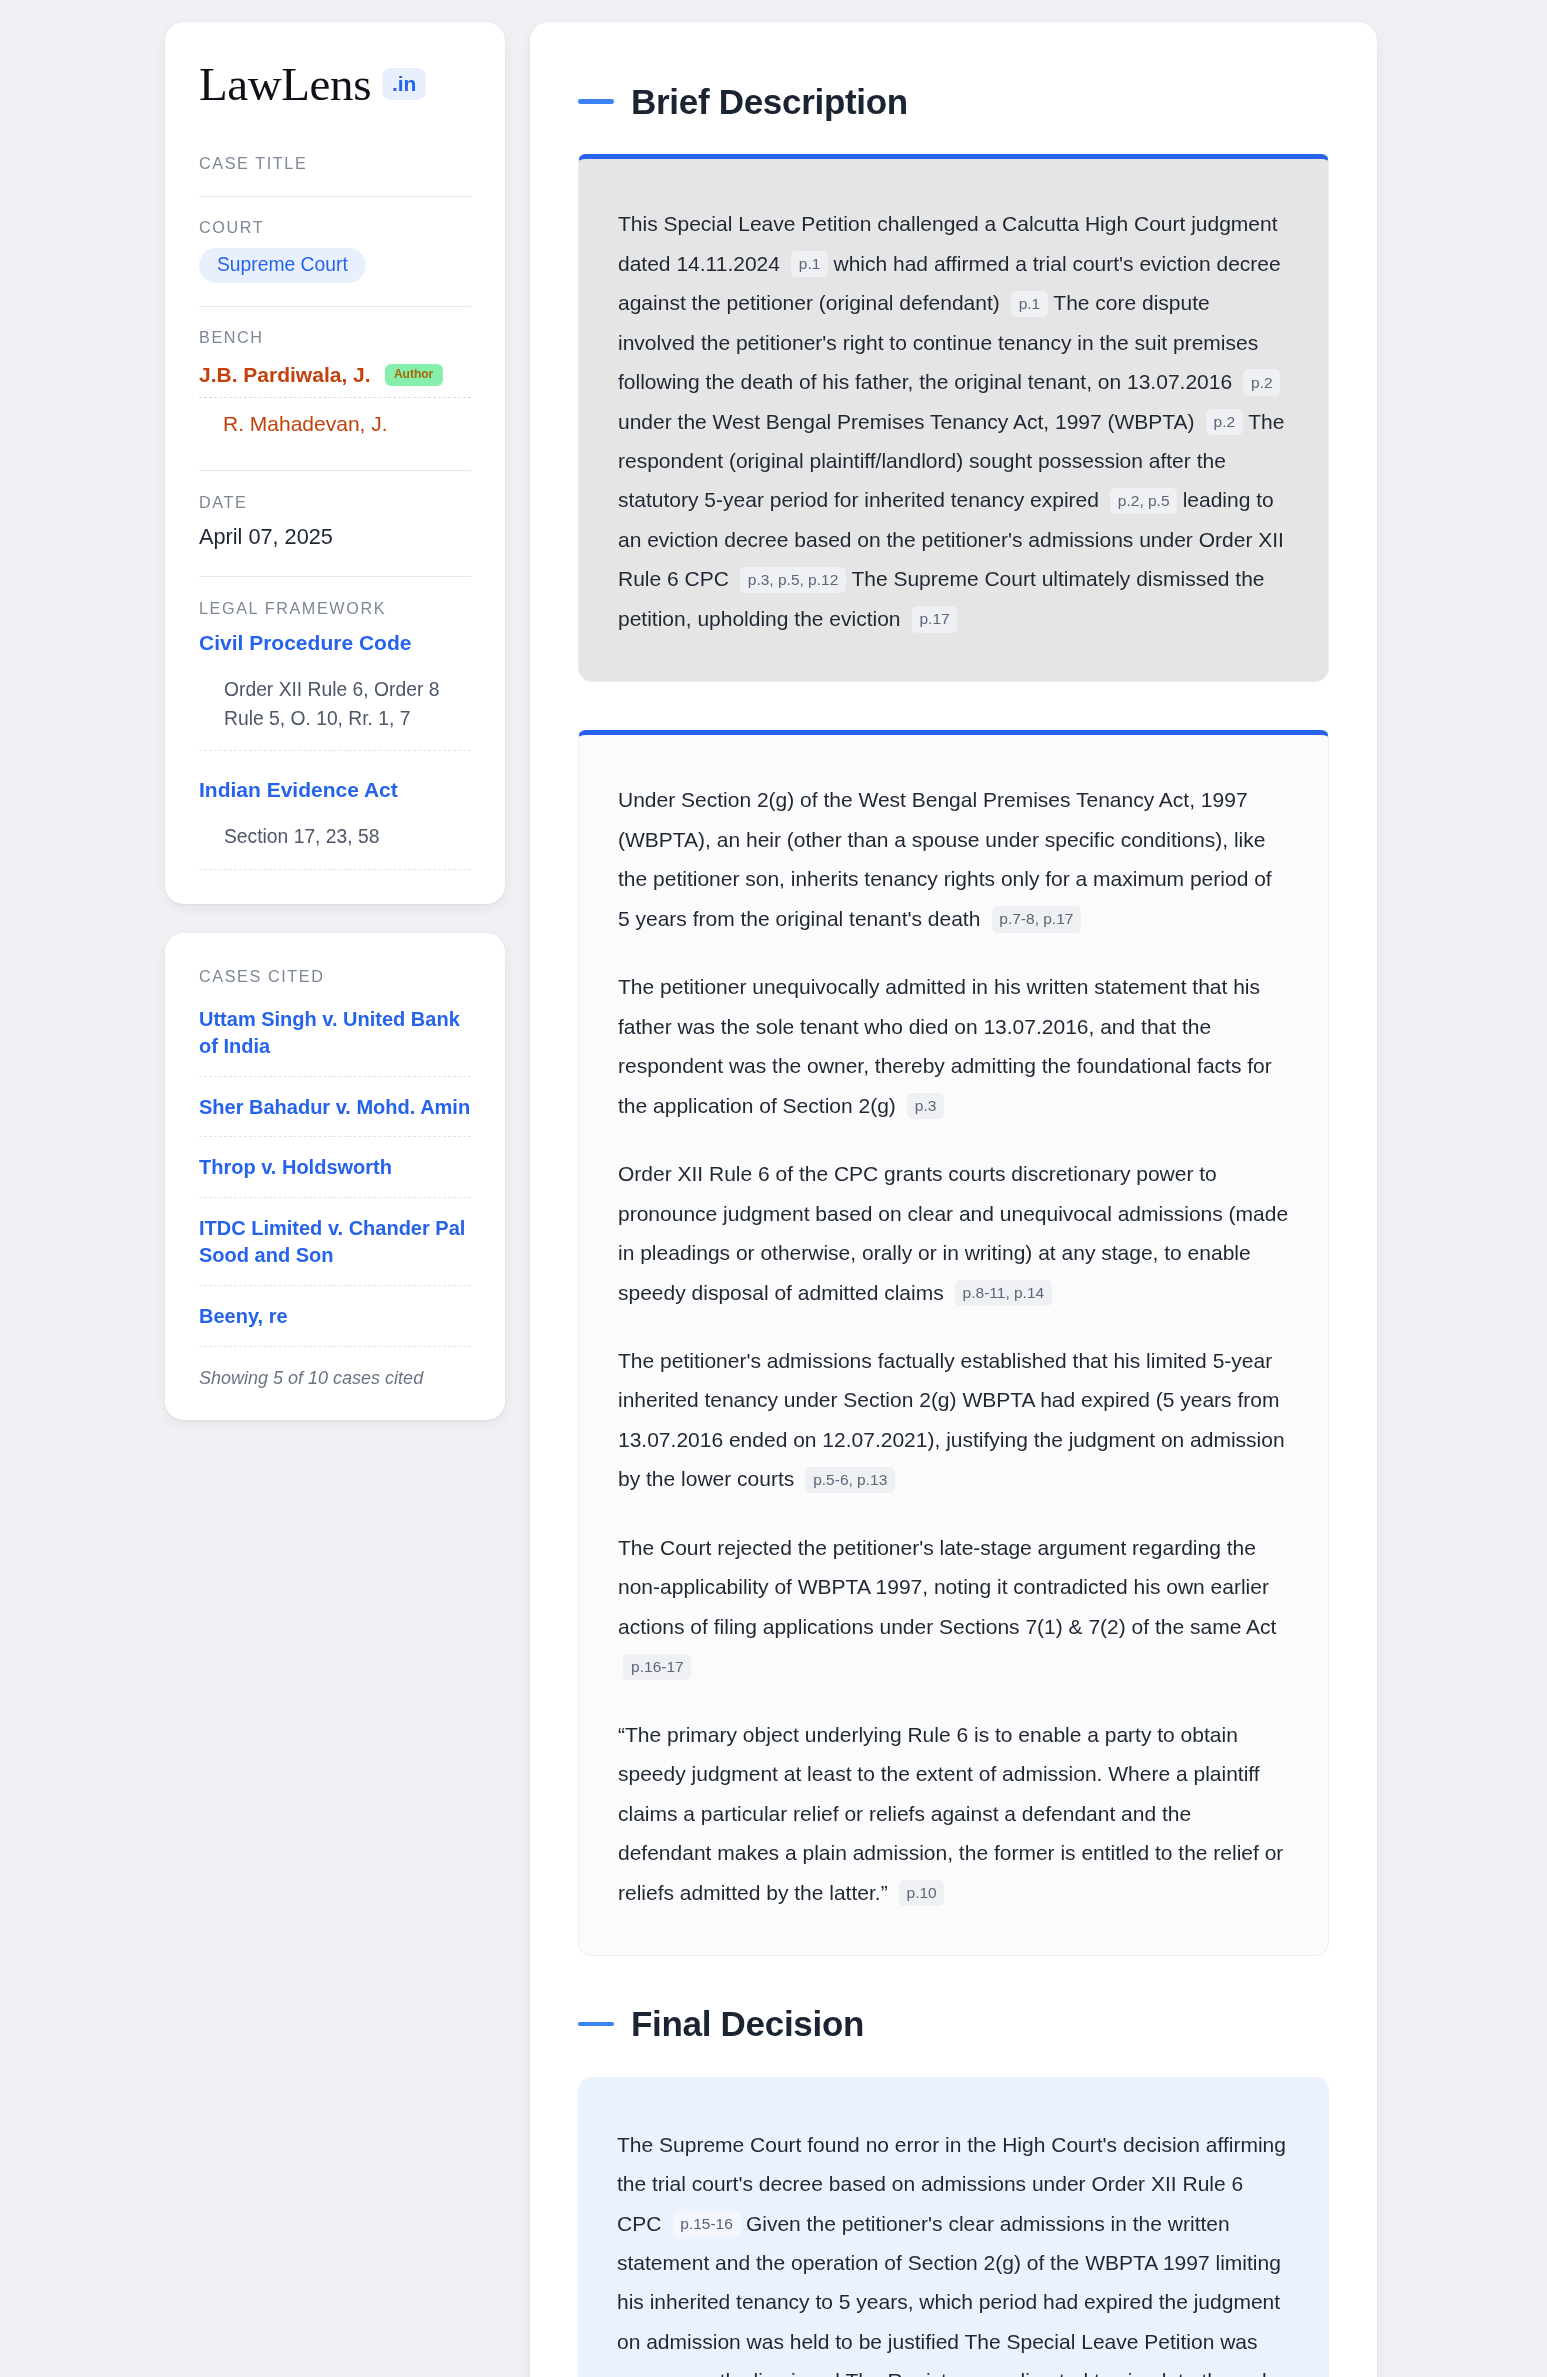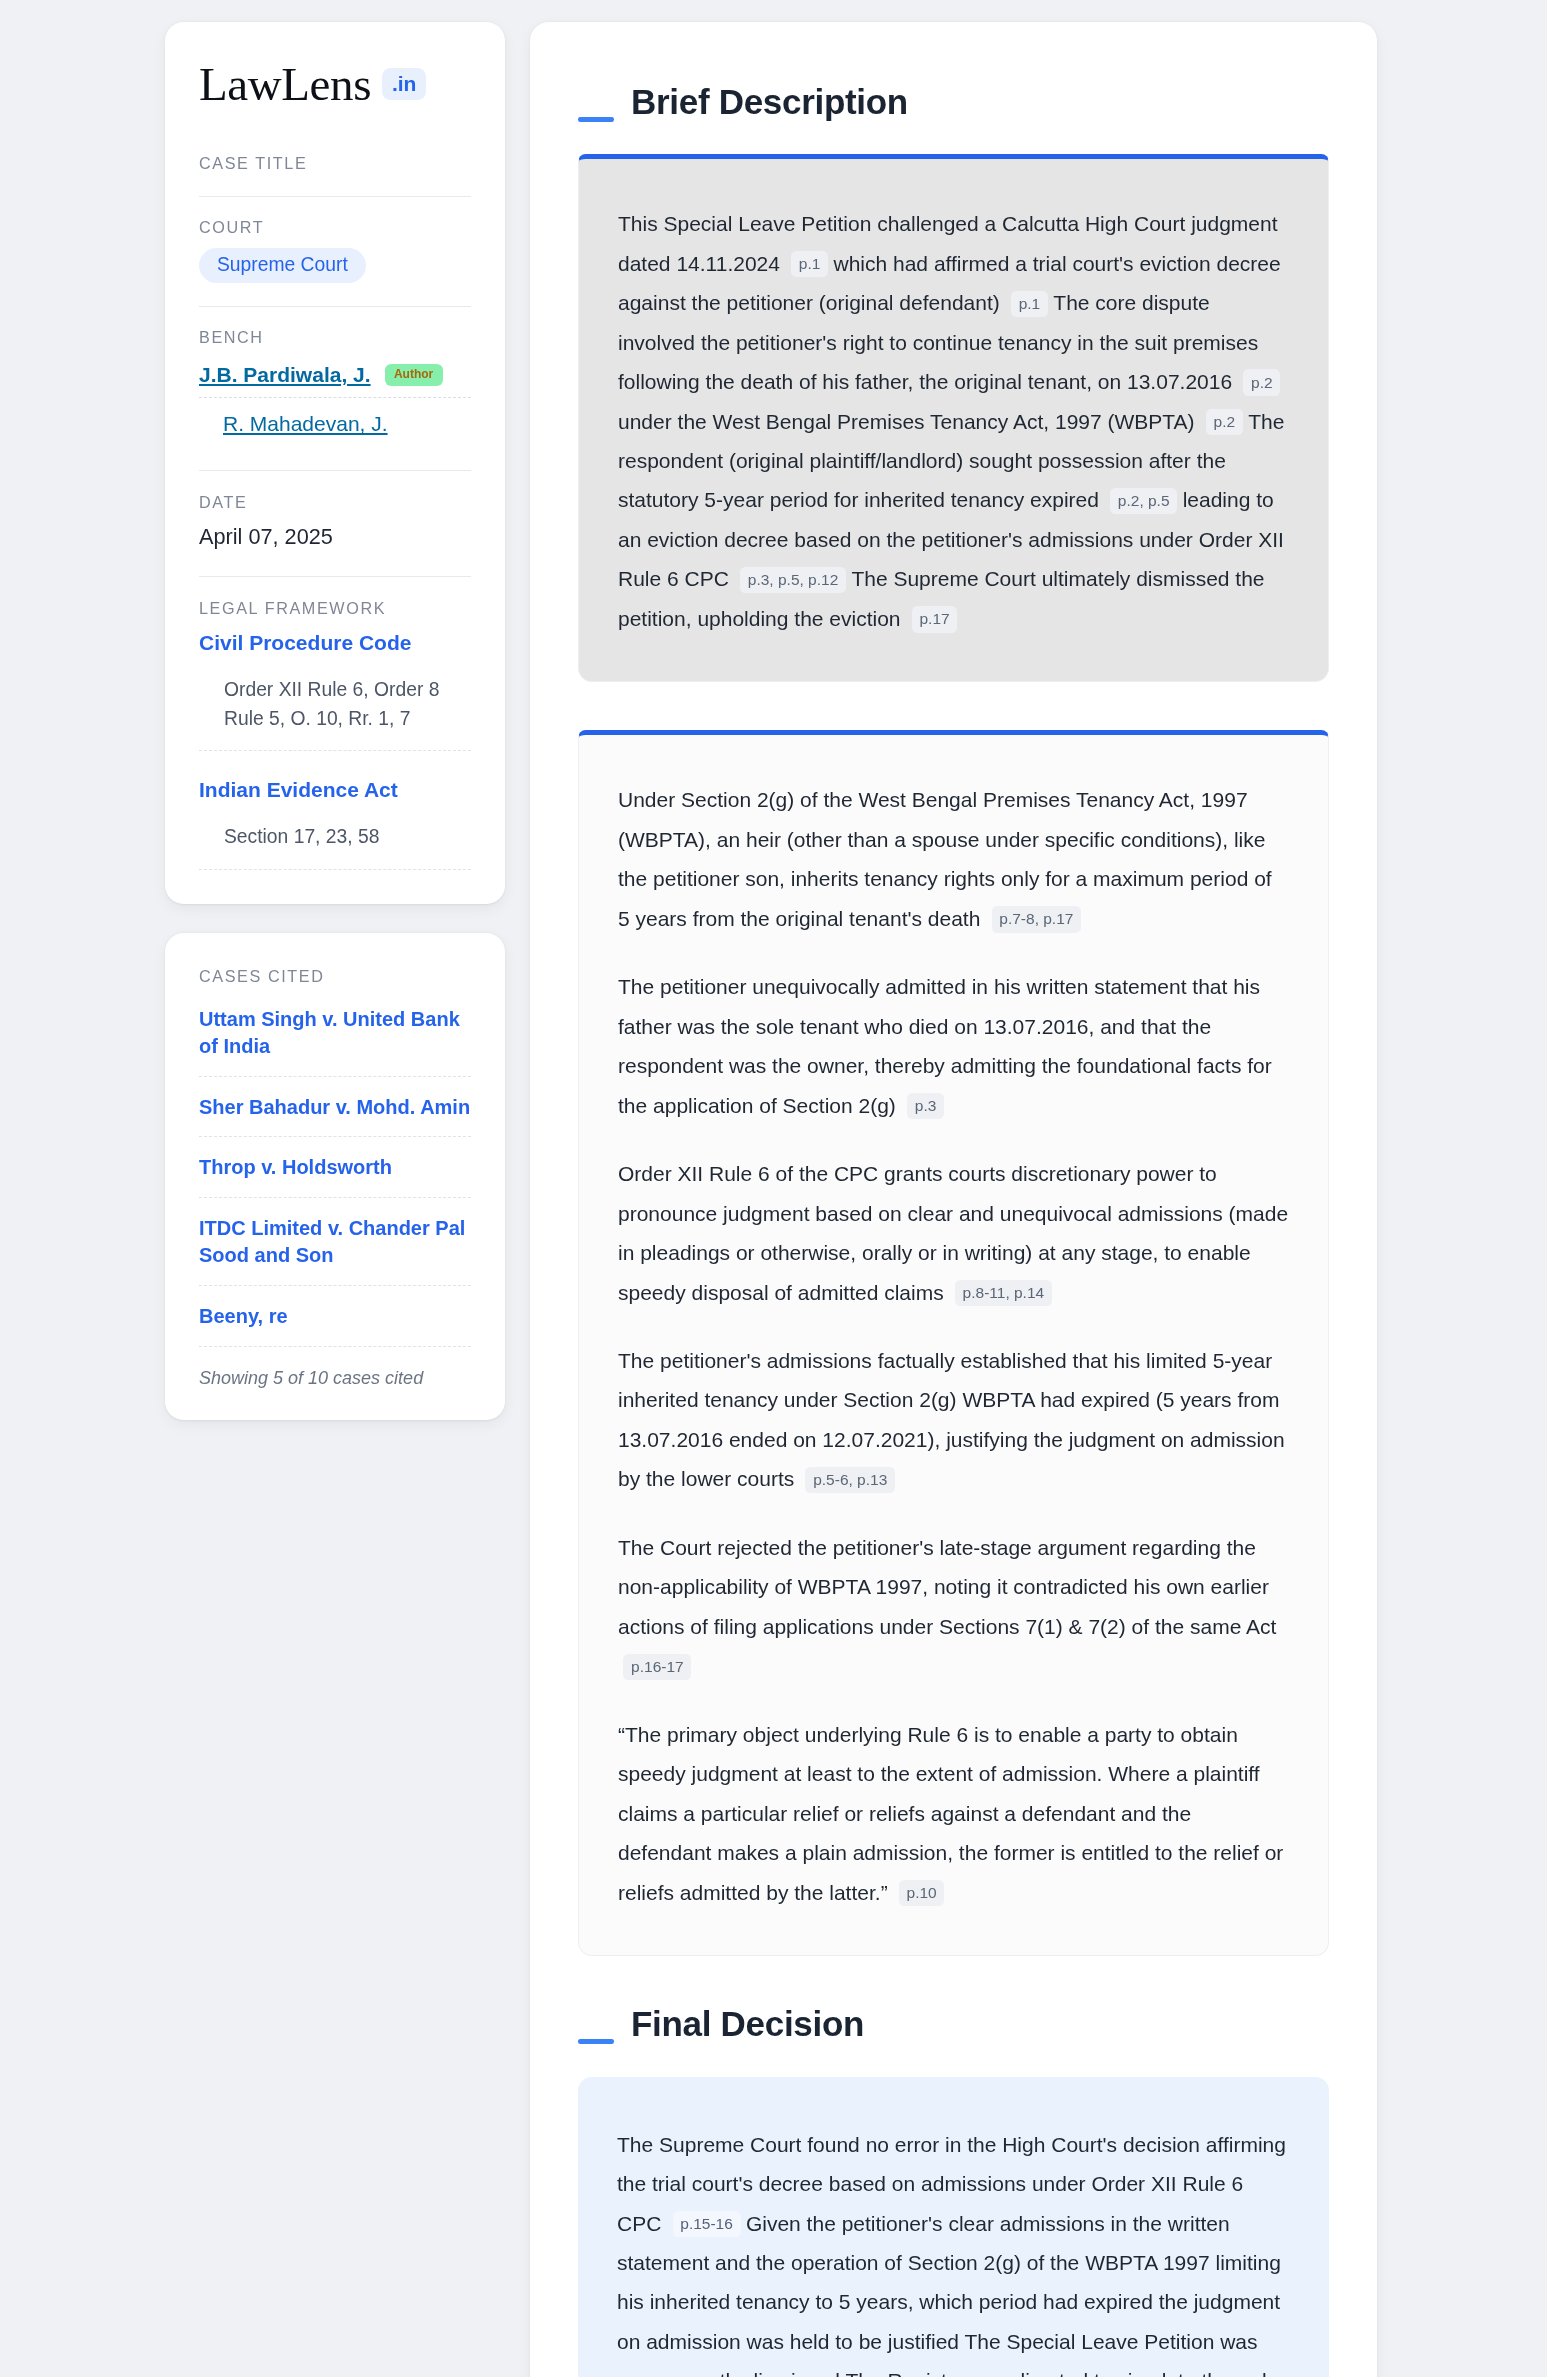--- a/index.html
+++ b/index.html
@@ -95,21 +95,21 @@
     line-height: 1;
   }
 
   .bench-row {
     display: flex;
     align-items: center;
     gap: 14px;
     padding: 4.6px 0 10.8px 0;
   }
   .bench-row.with-sep { border-bottom: 0.8px dashed #d9dde5; margin-bottom: 9.3px; }
-  .bench-name { font-size: 21px; color: #0369a1; font-weight: 700; text-decoration: underline; }
+  .bench-name { font-size: 21px; color: #c2410c; font-weight: 700; }
   .bench-name.plain { font-weight: 400; margin-left: 24px; }
   .badge-author {
     background: #86efac;
     color: #a8680a;
     font-size: 12px;
     font-weight: 700;
     border-radius: 6.2px;
     padding: 4.6px 9.3px 5.4px 9.3px;
     line-height: 1;
   }
@@ -158,21 +158,21 @@
     border-radius: 18.6px;
     box-shadow: 0 0.8px 2.3px rgba(16,24,40,0.06), 0 4.6px 14px rgba(16,24,40,0.05);
     padding: 60px 48px 67px 48px;
   }
 
   .section { margin-bottom: 0; }
   .section + .section { margin-top: 48px; }
 
   .section-head {
     display: flex;
-    align-items: flex-end;
+    align-items: center;
     gap: 17px;
     margin-bottom: 32.5px;
   }
   .head-dash {
     width: 36px;
     height: 4.6px;
     background: #3b82f6;
     border-radius: 2.3px;
     flex: 0 0 36px;
   }

